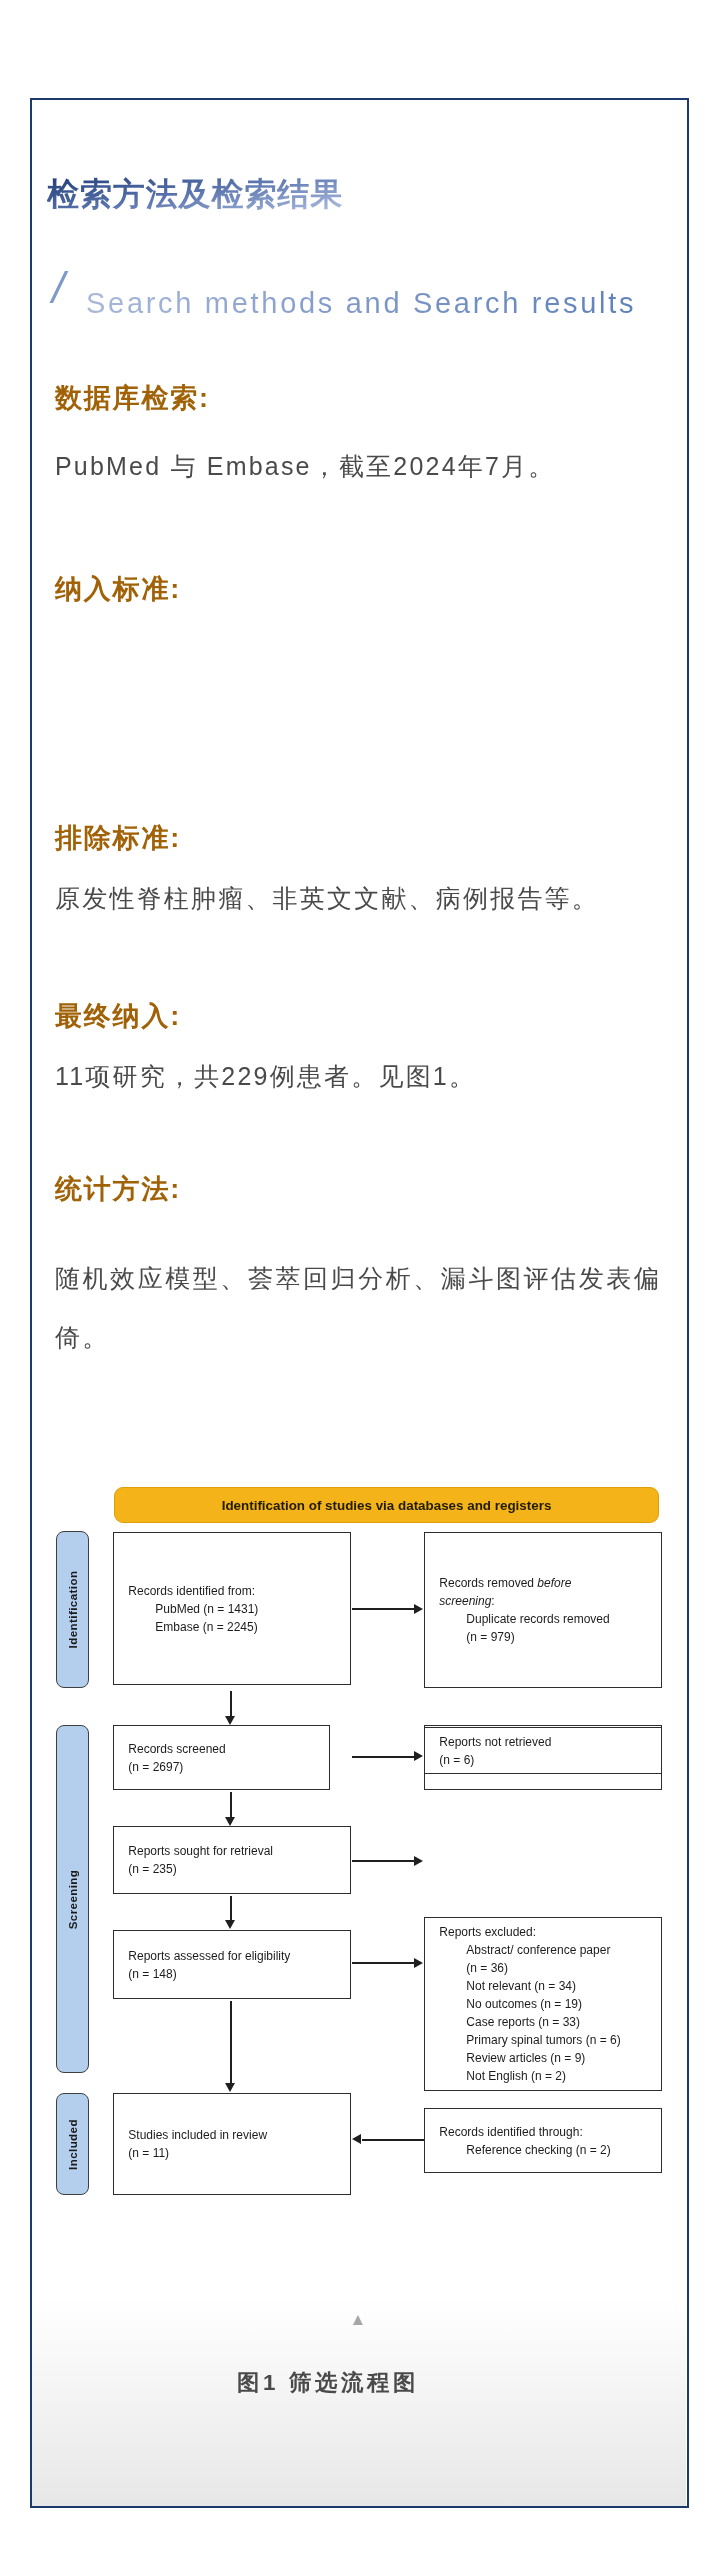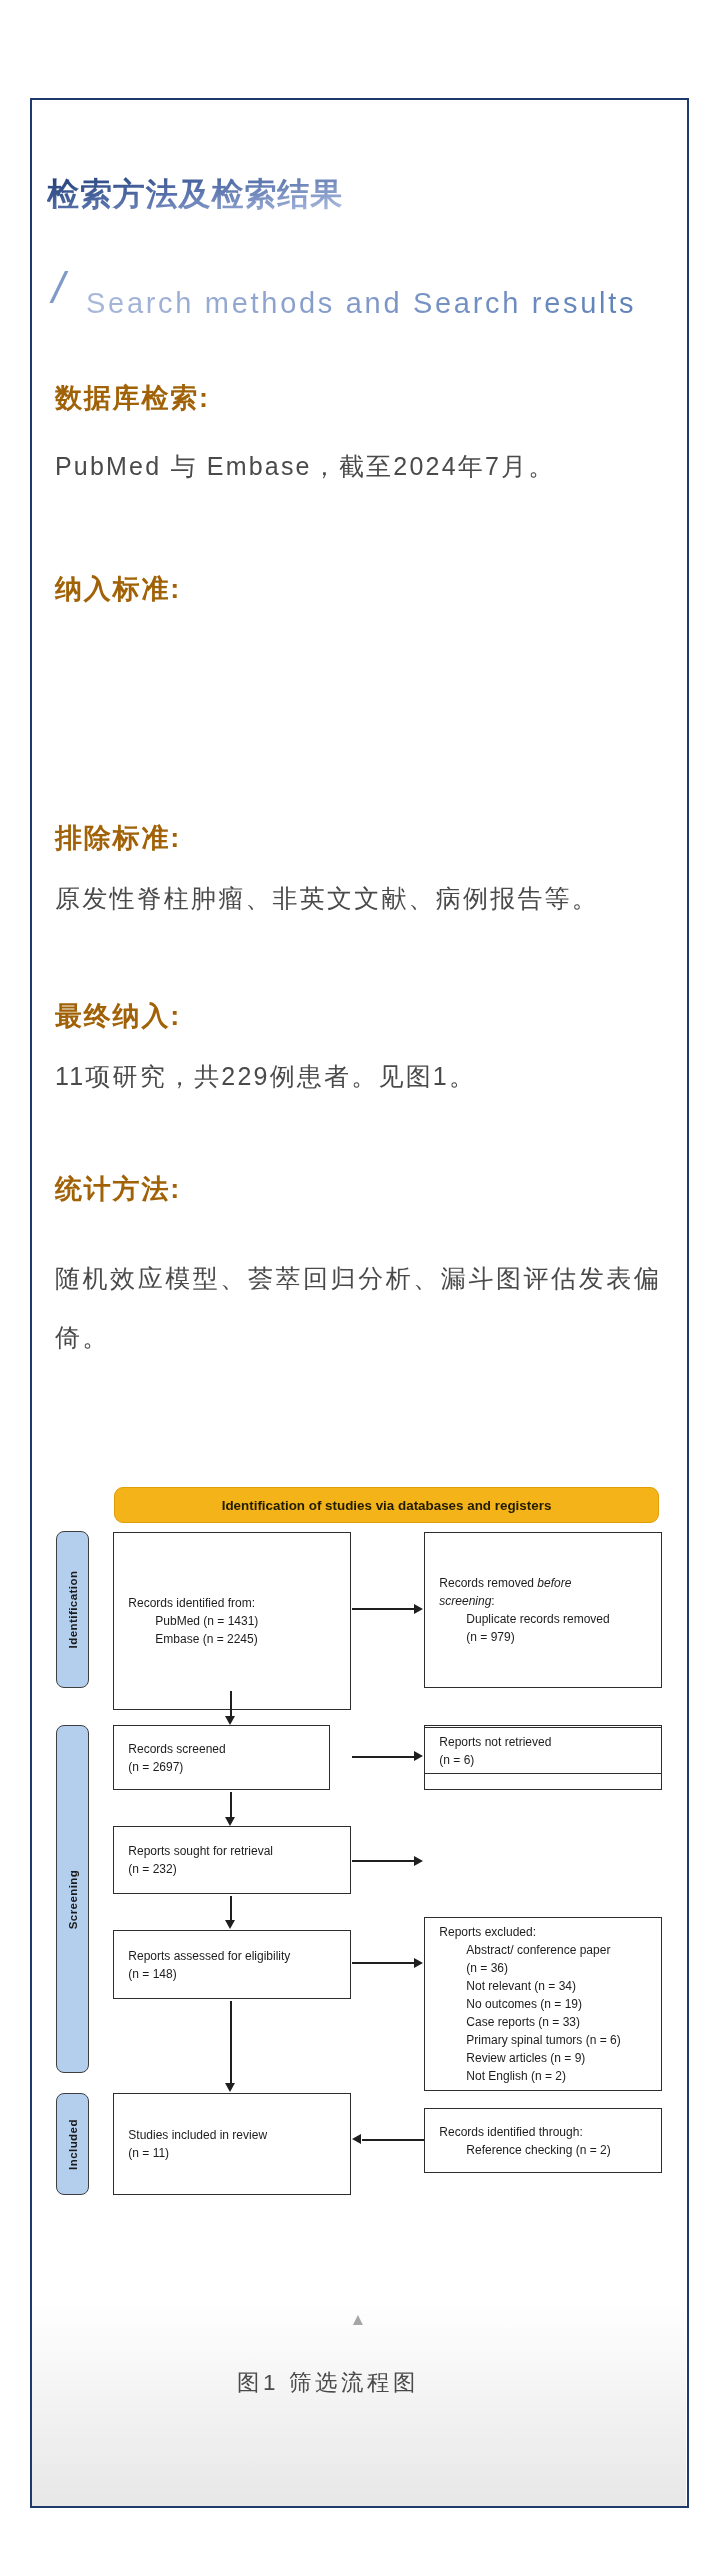--- a/index.html
+++ b/index.html
@@ -31,21 +31,21 @@
   .fbox{position:absolute;background:#ffffff;border:1.8px solid #2d2d2d;box-sizing:border-box;
         display:flex;flex-direction:column;justify-content:center;padding:5.4px 7.2px 5.4px 14.3px;}
   .fbox .l{font-size:12px;line-height:18px;color:#1c1c1c;}
   .fbox .ind{padding-left:27px;}
   .harrow{position:absolute;height:1.8px;background:#1f1f1f;}
   .varrow{position:absolute;width:1.8px;background:#1f1f1f;}
   .ah-r{position:absolute;width:0;height:0;border-top:5.4px solid transparent;border-bottom:5.4px solid transparent;border-left:9.8px solid #1f1f1f;}
   .ah-l{position:absolute;width:0;height:0;border-top:5.4px solid transparent;border-bottom:5.4px solid transparent;border-right:9.8px solid #1f1f1f;}
   .ah-d{position:absolute;width:0;height:0;border-left:5.4px solid transparent;border-right:5.4px solid transparent;border-top:9.8px solid #1f1f1f;}
   .tri{position:absolute;left:0;width:716px;text-align:center;top:2311px;font-size:17px;color:#a6a6a6;line-height:1;}
-  .caption{position:absolute;left:0;width:656px;text-align:center;top:2367px;font-size:22.4px;color:#4a4a4a;letter-spacing:3.6px;}
+  .caption{position:absolute;left:0;width:656px;text-align:center;top:2367px;font-size:22.4px;color:#4a4a4a;letter-spacing:3.6px;font-weight:bold;}
 </style>
 </head>
 <body>
 
 <div class="page">
 
   <div class="card"></div>
   <div class="footer-grad"></div>
 
   <div class="title">检索方法及检索结果</div>
@@ -76,32 +76,32 @@
   <div class="stage" style="top:1531px;height:157px">
     <span class="stage-text">Identification</span>
   </div>
   <div class="stage" style="top:1725px;height:348px">
     <span class="stage-text">Screening</span>
   </div>
   <div class="stage" style="top:2093px;height:102px">
     <span class="stage-text">Included</span>
   </div>
 
-  <div class="fbox" style="left:113px;top:1532px;width:238px;height:178px">
+  <div class="fbox" style="left:113px;top:1532px;width:238px;height:153px">
     <div class="l">Records identified from:</div>
     <div class="l ind">PubMed (n = 1431)</div>
     <div class="l ind">Embase (n = 2245)</div>
   </div>
   <div class="fbox" style="left:113px;top:1725px;width:217px;height:65px">
     <div class="l">Records screened</div>
     <div class="l">(n = 2697)</div>
   </div>
   <div class="fbox" style="left:113px;top:1826px;width:238px;height:68px">
     <div class="l">Reports sought for retrieval</div>
-    <div class="l">(n = 232)</div>
+    <div class="l">(n = 235)</div>
   </div>
   <div class="fbox" style="left:113px;top:1930px;width:238px;height:69px">
     <div class="l">Reports assessed for eligibility</div>
     <div class="l">(n = 148)</div>
   </div>
   <div class="fbox" style="left:113px;top:2093px;width:238px;height:102px">
     <div class="l">Studies included in review</div>
     <div class="l">(n = 11)</div>
   </div>
 

